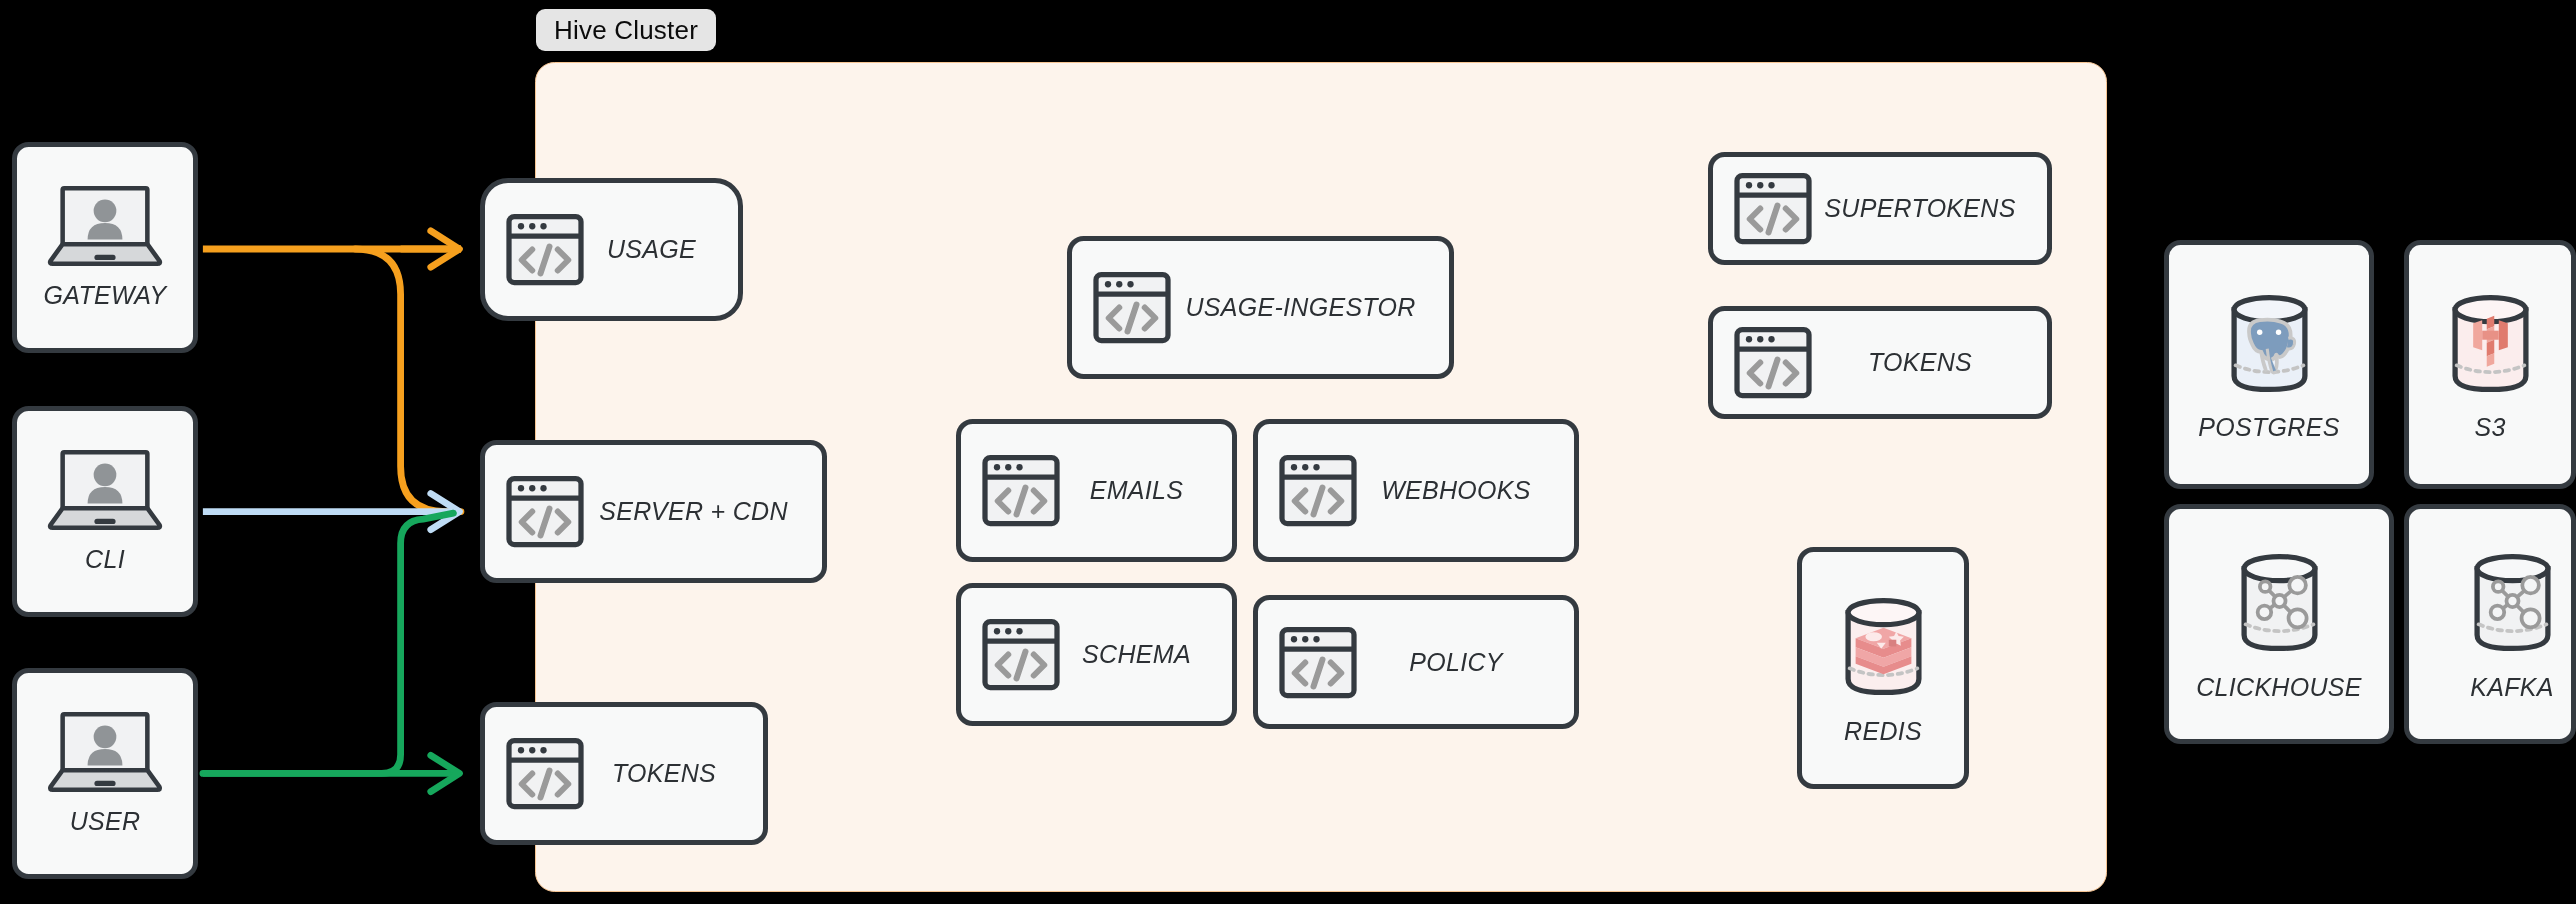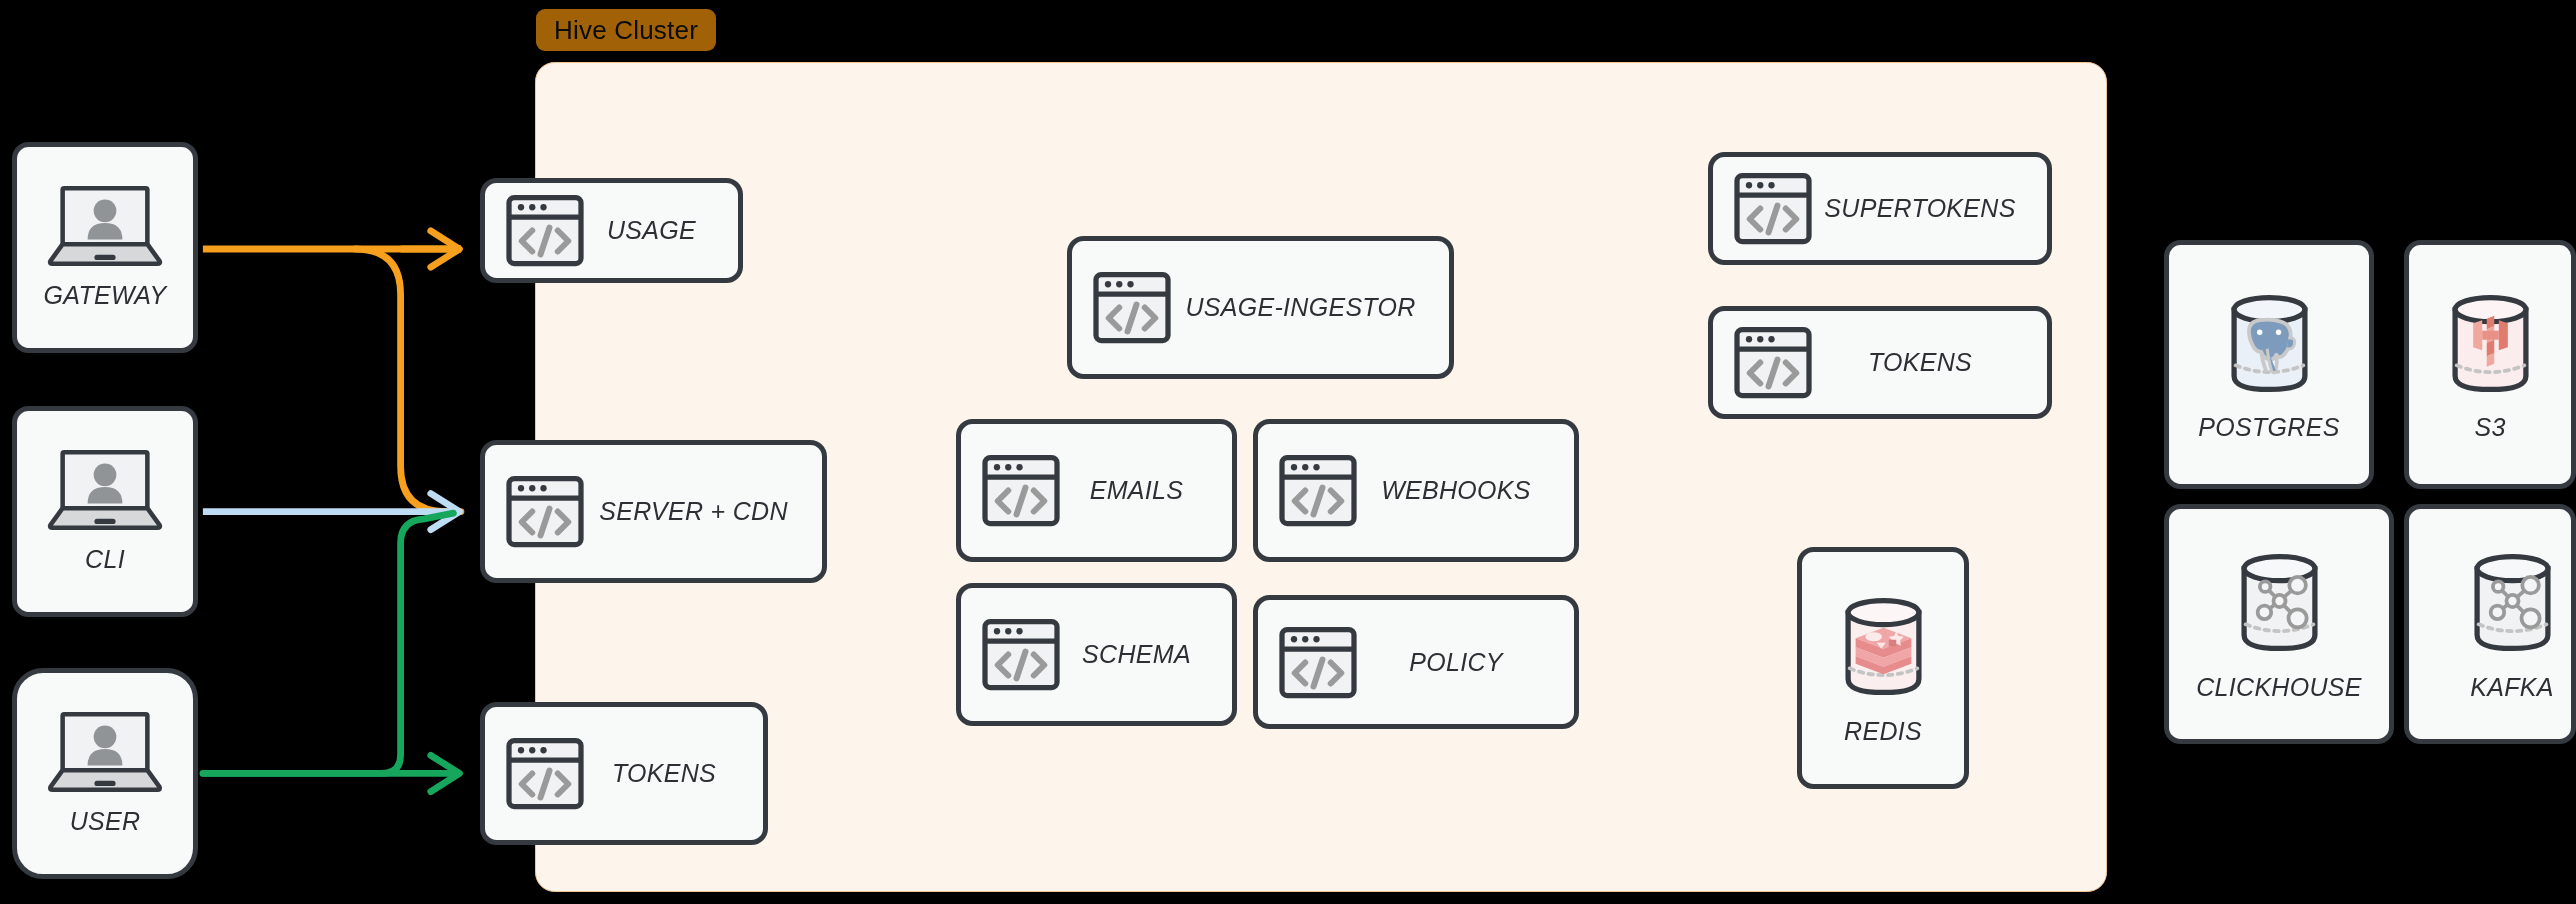--- a/index.html
+++ b/index.html
@@ -25,21 +25,21 @@
     background: #FDF4EC;
     border: 1.5px solid #F6C492;
     border-radius: 19.6px;
   }
   .cluster-badge {
     position: absolute;
     left: 536px; top: 9px;
     height: 42px;
     padding: 0 18px;
     display: flex; align-items: center;
-    background: #a16207;
+    background: #e5e5e5;
     border-radius: 9px;
     font-size: 26px;
     color: #0b0b0b;
     letter-spacing: 0.2px;
     white-space: nowrap;
     z-index: 6;
   }
 
   
   .card {
@@ -131,33 +131,33 @@
       <rect x="22" y="4" width="112" height="74" rx="2" fill="#F1F2F3" stroke="#343A40" stroke-width="6"></rect>
       <path d="M22 78 L6 100 Q4 104 9 104 L147 104 Q152 104 150 100 L134 78 Z" fill="#D6D8DA" stroke="#343A40" stroke-width="6" stroke-linejoin="round"></path>
       <line x1="22" y1="78" x2="134" y2="78" stroke="#343A40" stroke-width="3" stroke-dasharray="5 5"></line>
       <circle cx="78" cy="34" r="15" fill="#909497"></circle>
       <path d="M55 72 Q55 50 78 50 Q101 50 101 72 Z" fill="#909497"></path>
       <rect x="64" y="92" width="28" height="7" rx="3.5" fill="#343A40"></rect>
     </svg>
     <span class="node-label">CLI</span>
   </div>
 
-  <div class="card node" style="left:12px; top:668px; width:186px; height:211px;border-radius:31px;">
+  <div class="card node" style="left:12px; top:668px; width:186px; height:211px;">
     <svg class="ico-laptop" width="118" height="82" viewBox="0 0 156 108">
       <rect x="22" y="4" width="112" height="74" rx="2" fill="#F1F2F3" stroke="#343A40" stroke-width="6"></rect>
       <path d="M22 78 L6 100 Q4 104 9 104 L147 104 Q152 104 150 100 L134 78 Z" fill="#D6D8DA" stroke="#343A40" stroke-width="6" stroke-linejoin="round"></path>
       <line x1="22" y1="78" x2="134" y2="78" stroke="#343A40" stroke-width="3" stroke-dasharray="5 5"></line>
       <circle cx="78" cy="34" r="15" fill="#909497"></circle>
       <path d="M55 72 Q55 50 78 50 Q101 50 101 72 Z" fill="#909497"></path>
       <rect x="64" y="92" width="28" height="7" rx="3.5" fill="#343A40"></rect>
     </svg>
     <span class="node-label">USER</span>
   </div>
 
-  <div class="card svc" style="left:480px; top:178px; width:263px; height:105px;">
+  <div class="card svc" style="left:480px; top:178px; width:263px; height:143px;border-radius:28px;">
     <svg class="ico-code" width="80" height="75" viewBox="0 0 106 100">
       <rect x="5" y="6" width="96" height="88" rx="7" fill="#F1F2F3" stroke="#343A40" stroke-width="7"></rect>
       <line x1="5" y1="32" x2="101" y2="32" stroke="#343A40" stroke-width="7"></line>
       <circle cx="21" cy="19" r="4.2" fill="#343A40"></circle>
         <circle cx="36" cy="19" r="4.2" fill="#343A40"></circle>
         <circle cx="51" cy="19" r="4.2" fill="#343A40"></circle>
       <polyline points="36,50 22,64 36,78" fill="none" stroke="#9A9A9A" stroke-width="8" stroke-linecap="round" stroke-linejoin="round"></polyline>
       <polyline points="70,50 84,64 70,78" fill="none" stroke="#9A9A9A" stroke-width="8" stroke-linecap="round" stroke-linejoin="round"></polyline>
       <line x1="59" y1="46" x2="47" y2="82" stroke="#9A9A9A" stroke-width="8" stroke-linecap="round"></line>
     </svg>

